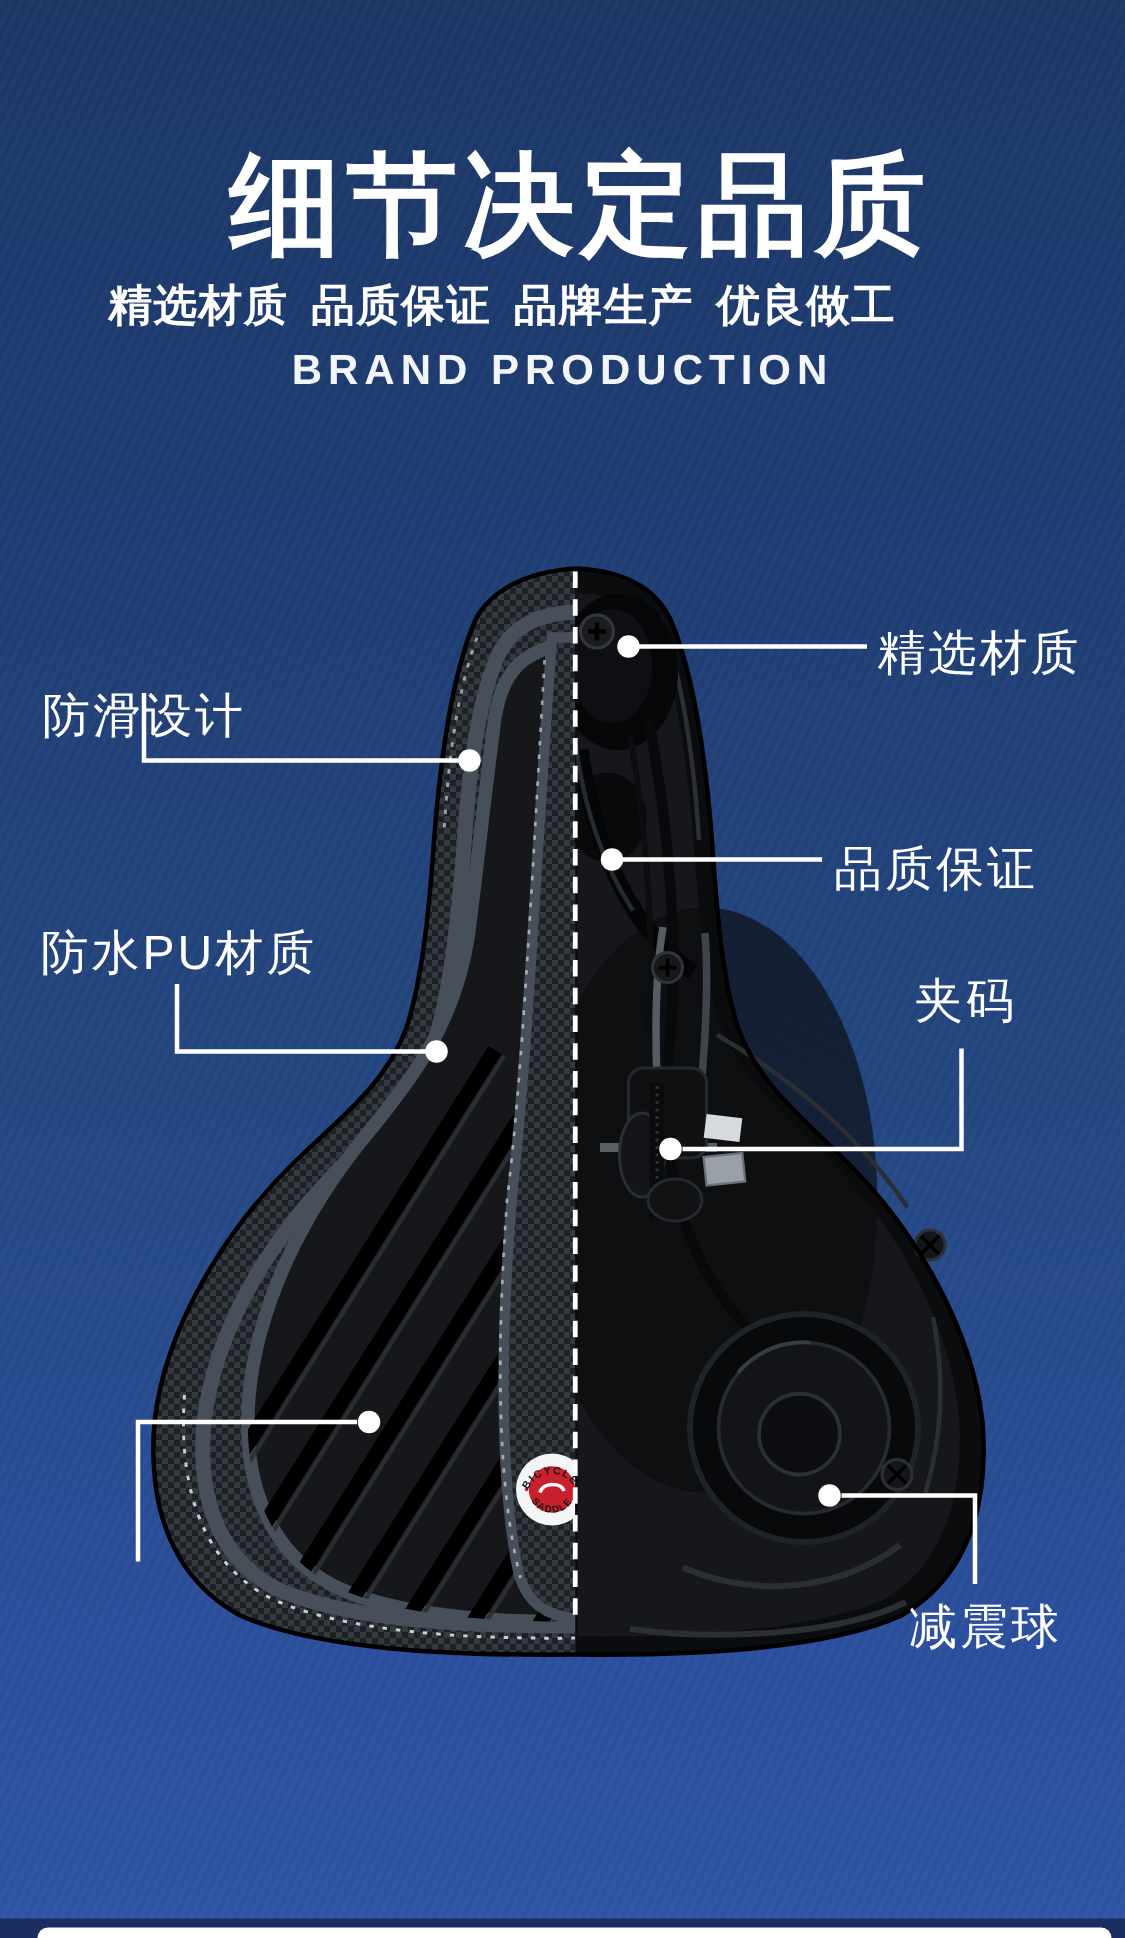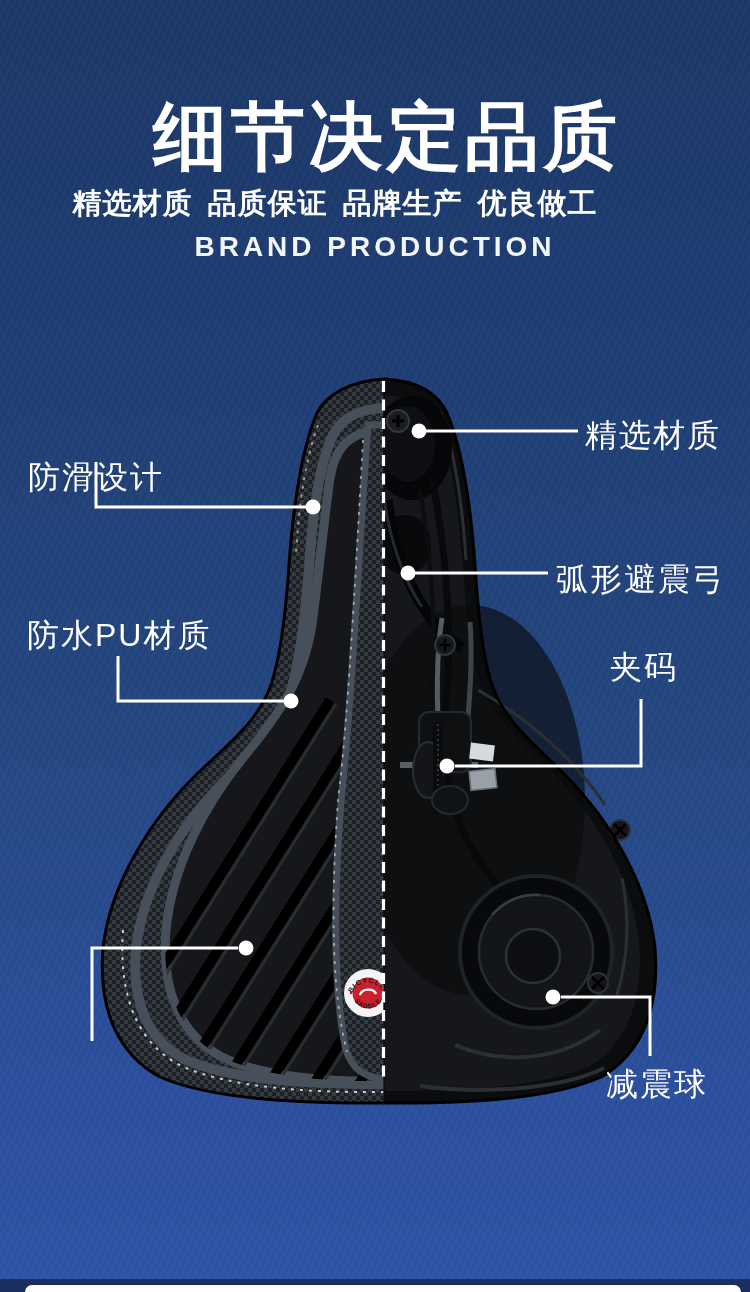--- a/index.html
+++ b/index.html
@@ -227,19 +227,19 @@
       <circle cx="419" cy="431" r="7.5"></circle>
       <circle cx="408" cy="573" r="7.5"></circle>
       <circle cx="447" cy="766" r="7.5"></circle>
       <circle cx="553" cy="997" r="7.5"></circle>
     </g>
   </svg>
 
   <div class="callout" style="left:28px;top:416px;margin-top:40px;">防滑设计</div>
   <div class="callout" style="left:27px;top:614px;">防水PU材质</div>
   <div class="callout" style="left:585px;top:414px;">精选材质</div>
-  <div class="callout" style="left:556px;top:558px;">弧形避震弓</div>
+  <div class="callout" style="left:556px;top:558px;">品质保证</div>
   <div class="callout" style="left:610px;top:646px;">夹码</div>
   <div class="callout" style="left:606px;top:1063px;">减震球</div>
 
   <div class="bottom-band"></div>
   <div class="bottom-card"></div>
 </div>
 
 </body></html>

